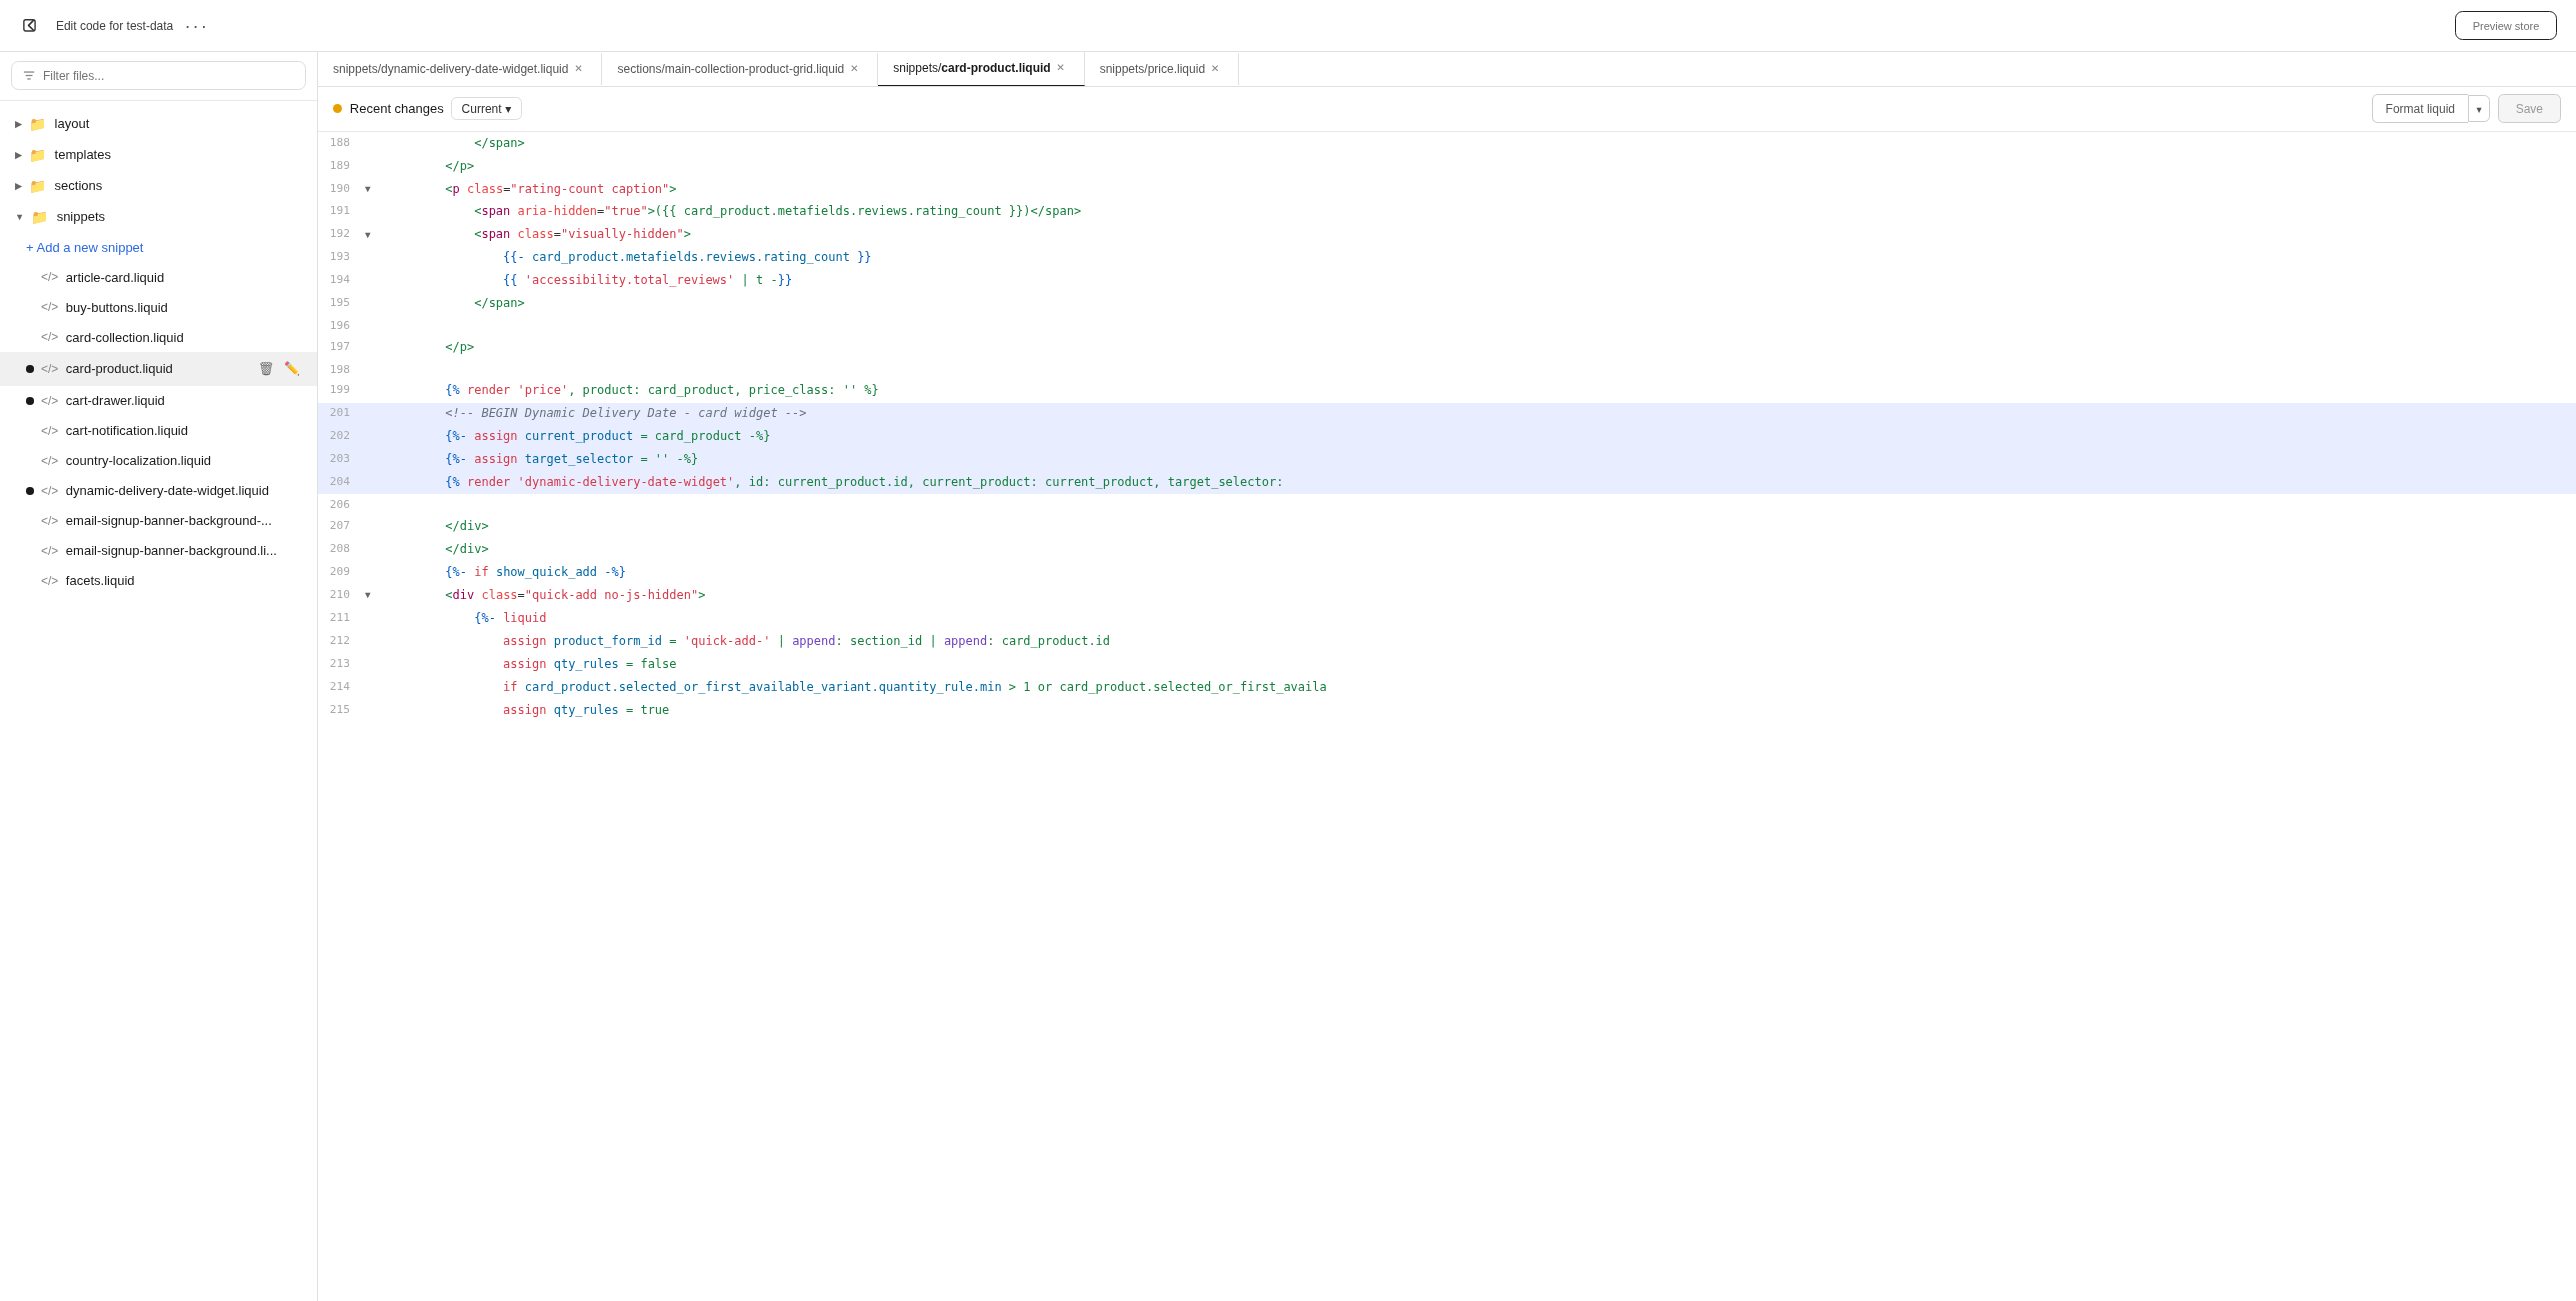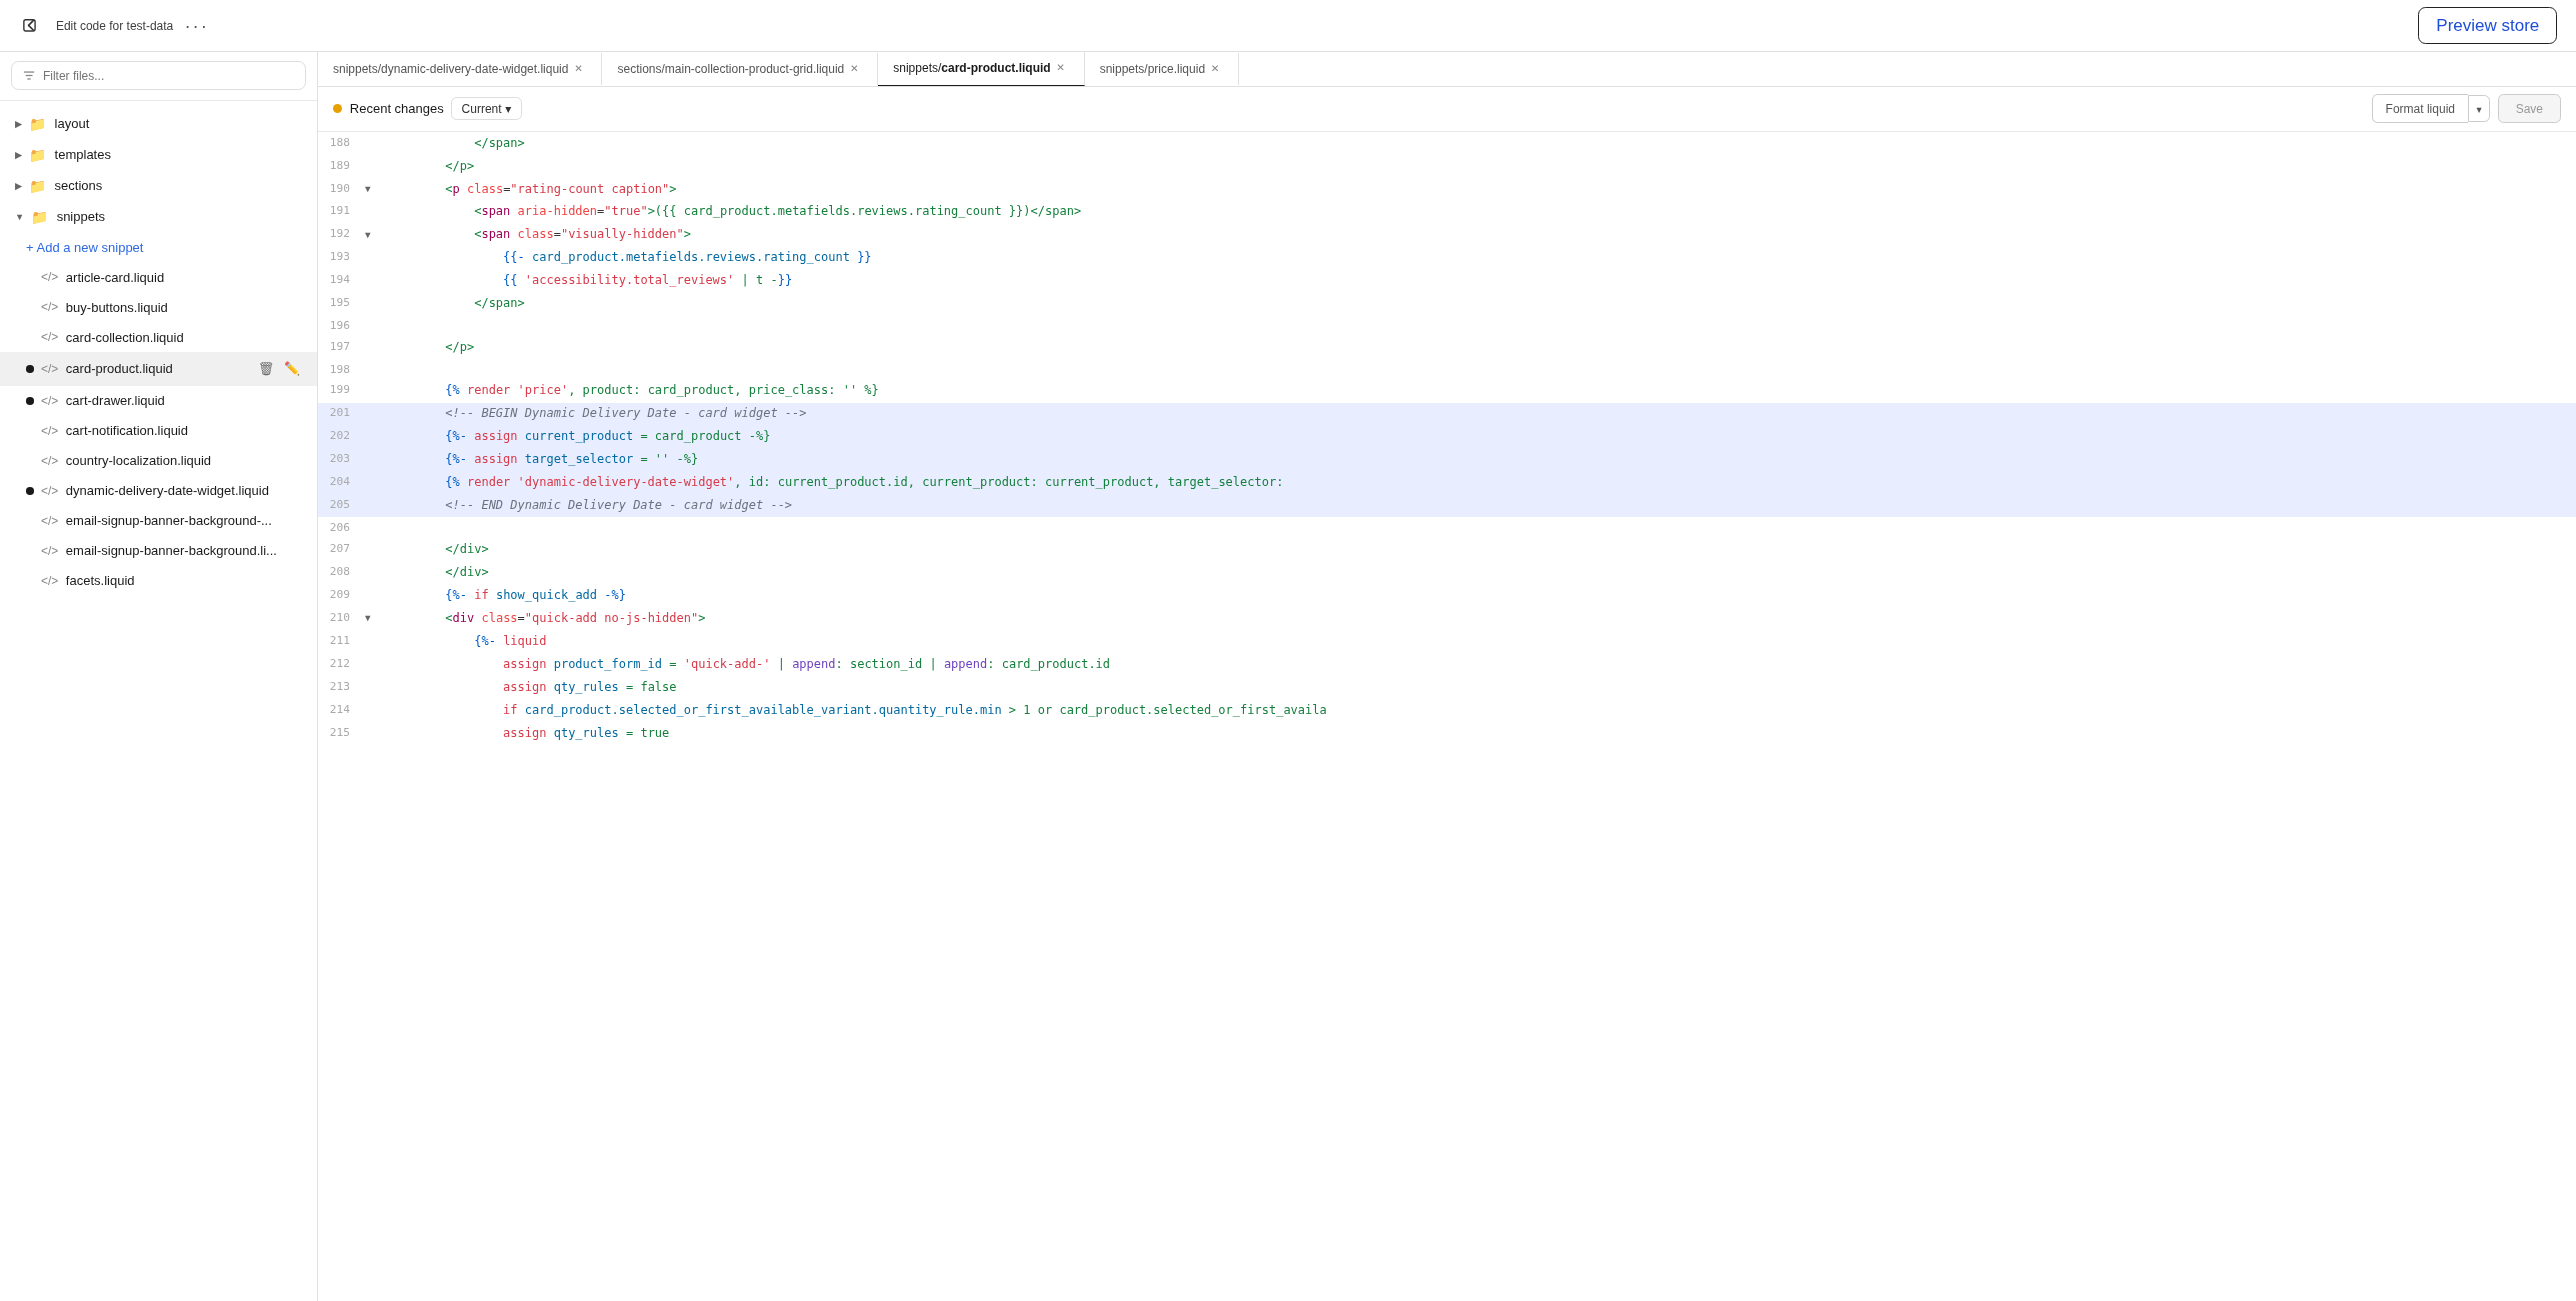--- a/index.html
+++ b/index.html
@@ -4,21 +4,21 @@
   <style>
     * { box-sizing: border-box; margin: 0; padding: 0; }
     body { font-family: -apple-system, BlinkMacSystemFont, 'Segoe UI', sans-serif; font-size: 13px; background: #fff; display: flex; flex-direction: column; height: 100vh; overflow: hidden; }
 
     
     .topbar { display: flex; align-items: center; justify-content: space-between; padding: 0 18.7px; height: 52px; border-bottom: 0.9px solid #e0e0e0; background: #fff; flex-shrink: 0; }
     .topbar-left { display: flex; align-items: center; gap: 11.2px; }
     .topbar-title { font-size: 12px; font-weight: 400; color: #404040; }
     .topbar-dots { font-size: 18.7px; color: #555; cursor: pointer; letter-spacing: 1.9px; }
     .back-icon { width: 26px; height: 26px; display: flex; align-items: center; justify-content: center; cursor: pointer; }
-    .preview-btn { padding: 7.5px 17px; border: 1.4px solid #222; border-radius: 7.5px; background: #fff; font-size: 17px; font-weight: 500; cursor: pointer; color: #1d4ed8; }
+    .preview-btn { padding: 7.5px 17px; border: 1.4px solid #222; border-radius: 7.5px; background: #fff; font-size: 11px; font-weight: 500; cursor: pointer; color: #737373; }
 
     
     .main { display: flex; flex: 1; overflow: hidden; }
 
     
     .sidebar { width: 318px; border-right: 0.9px solid #e0e0e0; background: #fff; display: flex; flex-direction: column; flex-shrink: 0; overflow-y: auto; }
     .sidebar-filter { padding: 9.3px 11.2px; border-bottom: 0.9px solid #e8e8e8; }
     .filter-input { display: flex; align-items: center; gap: 7.5px; border: 0.9px solid #ddd; border-radius: 7.5px; padding: 6.5px 11.2px; width: 100%; }
     .filter-input input { border: none; outline: none; font-size: 12px; color: #555; background: transparent; width: 100%; }
     .sidebar-tree { padding: 7.5px 0; }
@@ -329,25 +329,20 @@
         <div class="code-line highlighted">
           <div class="line-num">203</div>
           <div class="line-arrow"></div>
           <div class="line-content"><span class="gray">        </span><span class="blue">{%-</span> <span class="keyword">assign</span> <span class="orange">target_selector</span> <span class="gray">= '' -%}</span></div>
         </div>
         <div class="code-line highlighted">
           <div class="line-num">204</div>
           <div class="line-arrow"></div>
           <div class="line-content"><span class="gray">        </span><span class="blue">{%</span> <span class="keyword">render</span> <span class="string">'dynamic-delivery-date-widget'</span><span class="gray">, id: current_product.id, current_product: current_product, target_selector:</span></div>
         </div>
-        <div class="code-line highlighted">
-          <div class="line-num">205</div>
-          <div class="line-arrow"></div>
-          <div class="line-content"><span class="gray">        </span><span class="comment">&lt;!-- END Dynamic Delivery Date - card widget --&gt;</span></div>
-        </div>
         <div class="code-line">
           <div class="line-num">206</div>
           <div class="line-arrow"></div>
           <div class="line-content"></div>
         </div>
         <div class="code-line">
           <div class="line-num">207</div>
           <div class="line-arrow"></div>
           <div class="line-content"><span class="gray">        &lt;/div&gt;</span></div>
         </div>

